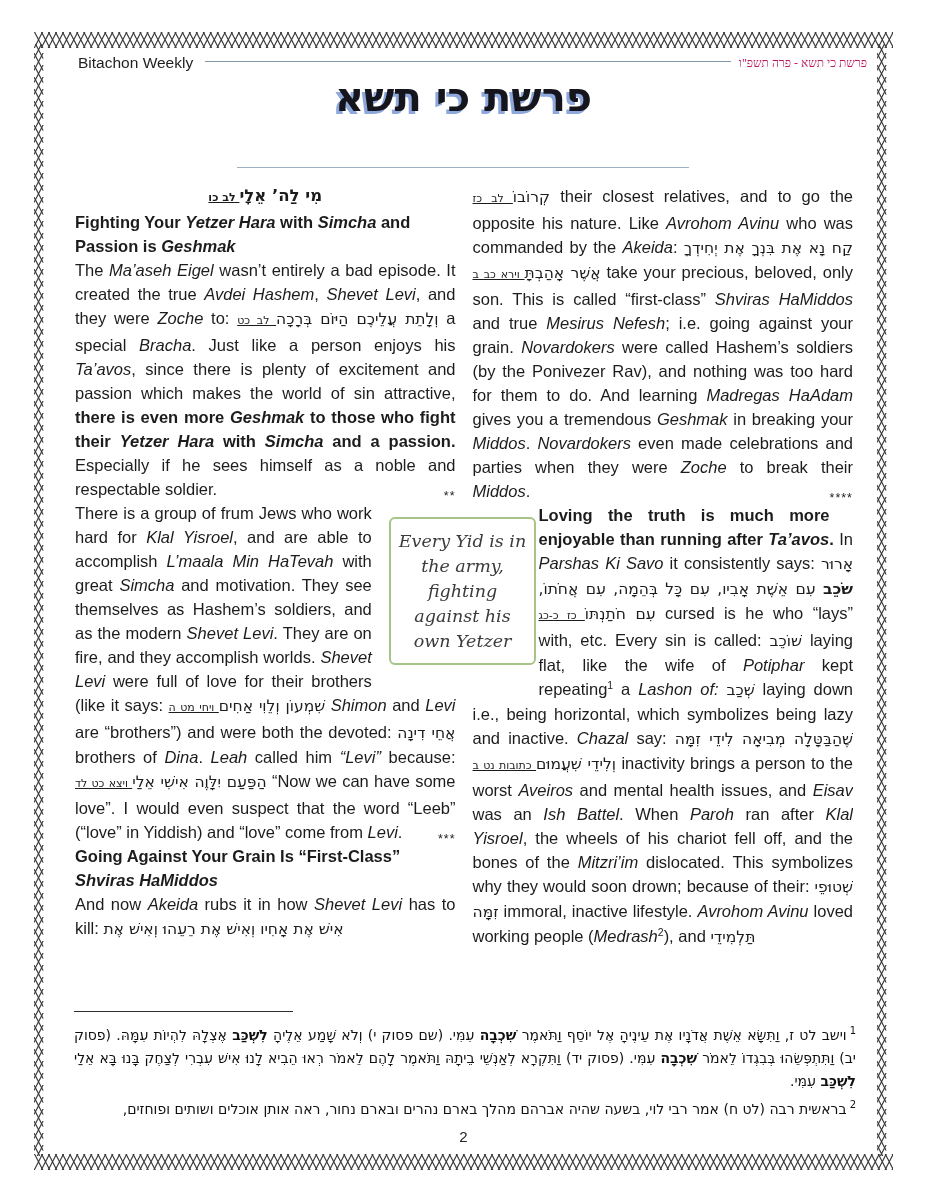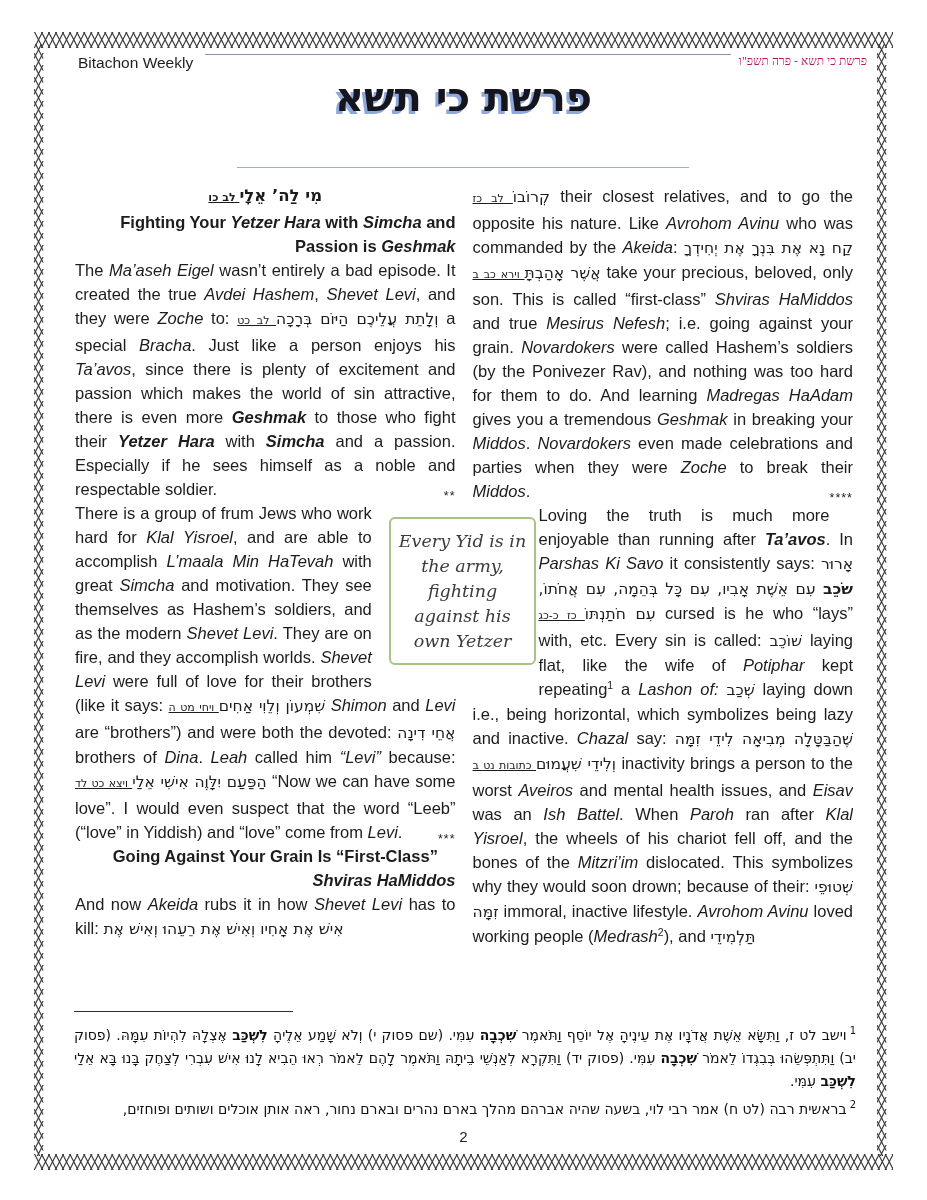--- a/index.html
+++ b/index.html
@@ -7,37 +7,37 @@
         font-family:"Liberation Sans","DejaVu Sans",sans-serif;color:#1c1c1c;}
 
   
   .stitch{position:absolute;color:#3a3a3a;font-family:"DejaVu Sans Mono",monospace;
           font-size:15px;overflow:hidden;pointer-events:none;}
   .stitch-top{top:32px;left:34px;right:34px;height:16px;line-height:16px;letter-spacing:-2px;white-space:nowrap;}
   .stitch-bottom{bottom:30px;left:34px;right:34px;height:16px;line-height:16px;letter-spacing:-2px;white-space:nowrap;}
   .stitch-left{left:34px;top:44px;bottom:44px;width:16px;line-height:12px;word-break:break-all;}
   .stitch-right{right:34px;top:44px;bottom:44px;width:16px;line-height:12px;word-break:break-all;}
 
-  .header{position:absolute;top:54px;left:78px;right:60px;display:flex;align-items:flex-start;font-size:15.5px;}
+  .header{position:absolute;top:54px;left:78px;right:60px;display:flex;align-items:center;font-size:15.5px;}
   .header-left{white-space:nowrap;color:#1f1f1f;}
   .header-line{flex:1;border-bottom:1.3px solid #8096ac;margin:0 8px 3px 12px;}
   .header-right{white-space:nowrap;font-family:Liberation Serif, serif;font-size:12px;color:#be185d;}
 
   .title{position:absolute;top:74px;left:0;right:0;text-align:center;margin:0;
          font-family:"DejaVu Sans",sans-serif;font-size:40px;font-weight:bold;color:#15151d;}
   .title-divider{position:absolute;top:167px;left:237px;width:452px;border-top:1.3px solid #9db1c4;}
 
   .columns{position:absolute;top:184px;left:75px;width:778px;display:flex;gap:17px;height:830px;overflow:hidden;}
   .col{flex:1;min-width:0;}
   .blk{font-size:16.5px;line-height:24px;}
   .blk-para{text-align:justify;}
-  .blk-heading{text-align:right;font-weight:bold;}
+  .blk-heading{text-align:left;font-weight:bold;}
   .blk-pasuk{text-align:center;font-weight:bold;font-family:"DejaVu Sans",sans-serif;font-size:16px;}
   .s-i{font-style:italic;}
-  .s-b{font-weight:normal;margin-top:8px;}
+  .s-b{font-weight:bold;margin-top:8px;}
   .s-bi{font-weight:bold;font-style:italic;}
   .s-he,.s-heb{font-family:"DejaVu Sans",sans-serif;font-size:15.5px;unicode-bidi:embed;}
   .s-heb{font-weight:bold;font-size:16.5px;}
   .he-src{font-size:11px;text-decoration:underline;}
   .s-hb{font-weight:bold;}
   .s-sup{vertical-align:super;font-size:10.5px;line-height:0;}
   .marker{float:right;font-size:12.5px;letter-spacing:1px;margin-top:7px;color:#222;}
 
   .callout{position:absolute;left:389px;top:517px;width:147px;height:148px;border:2px solid #a6c485;
            border-radius:6px;display:flex;align-items:center;justify-content:center;text-align:center;

